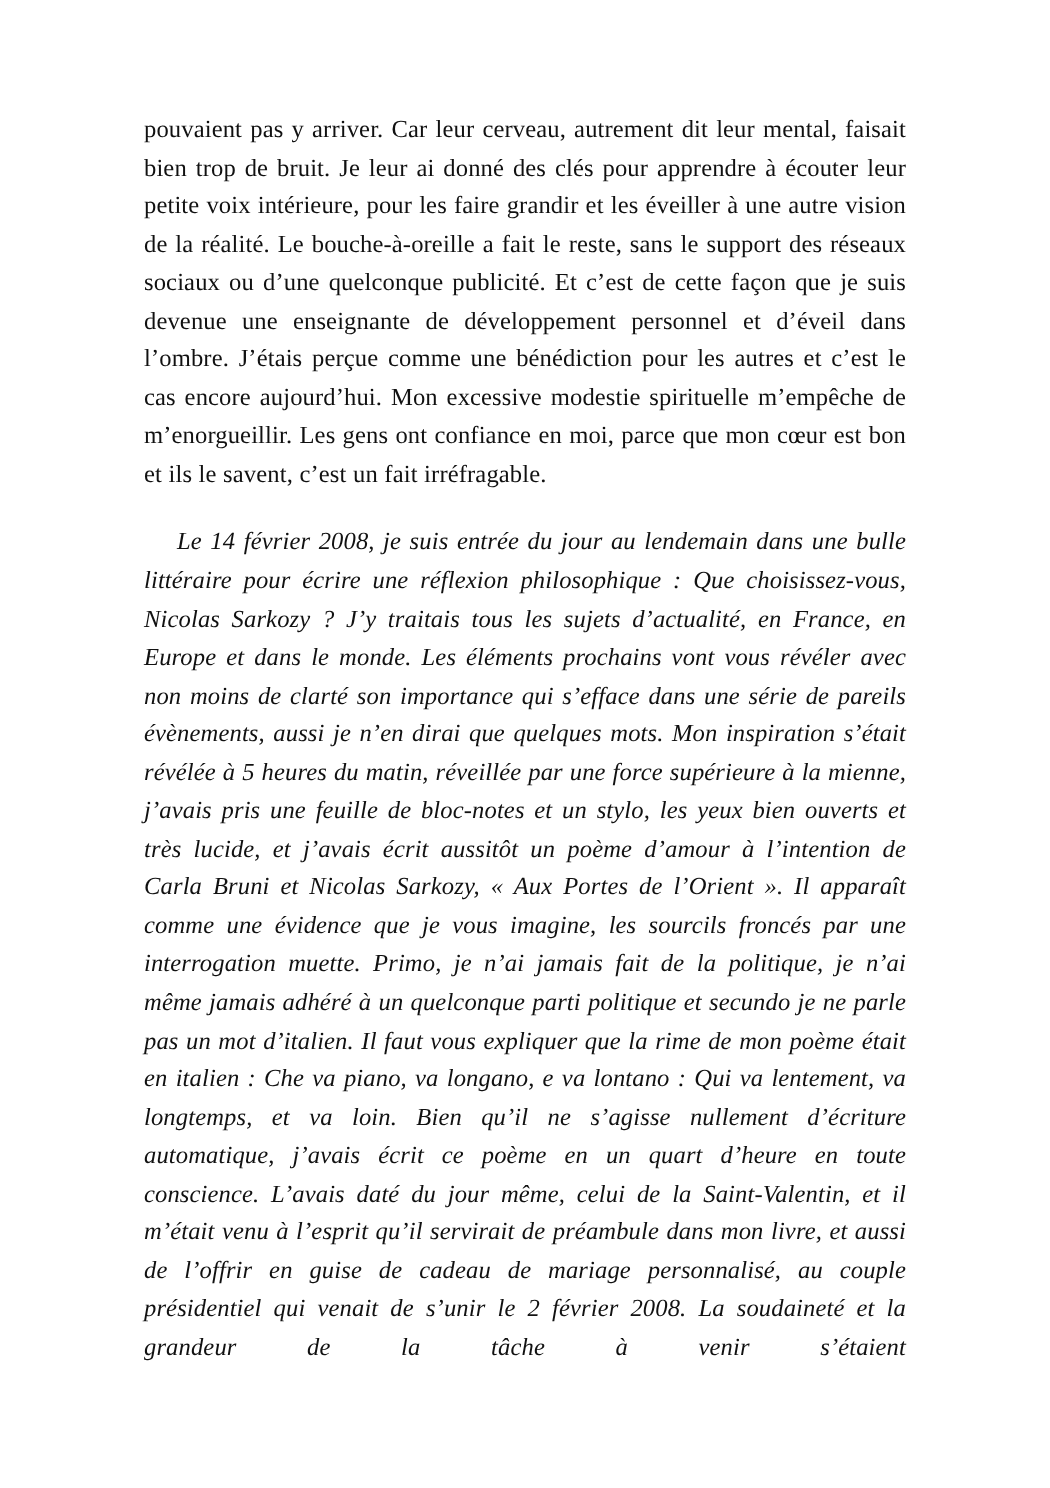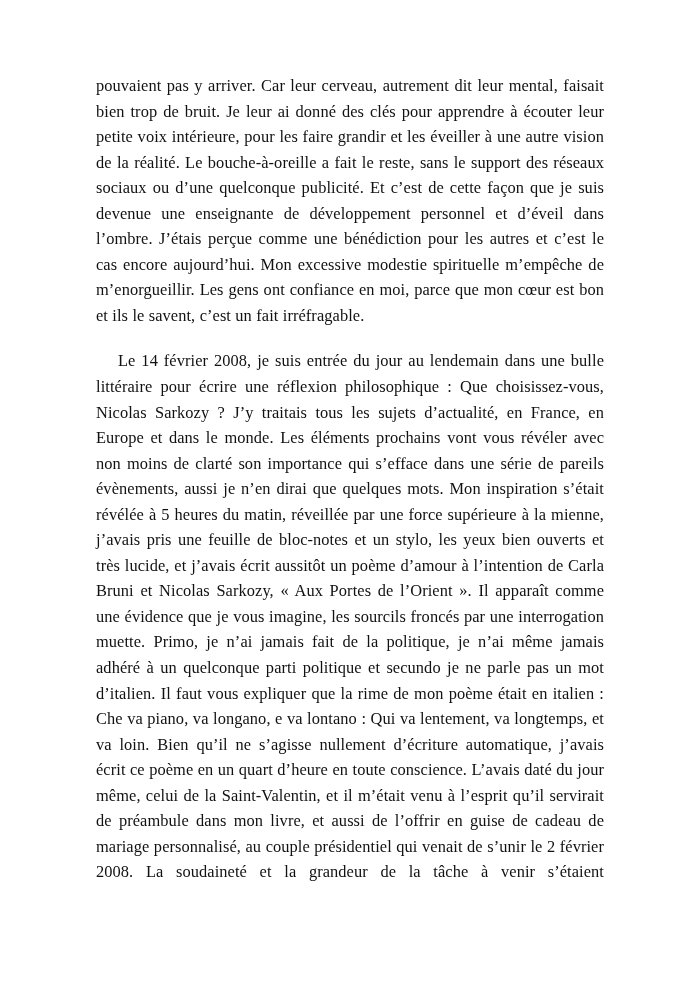--- a/index.html
+++ b/index.html
@@ -37,20 +37,21 @@
     text-justify: inter-word;
     hyphens: none;
     word-spacing: 0.01em;
     letter-spacing: 0.005em;
   }
   p.para + p.para {
     margin-top: 20px;
   }
   p.para.indented {
     text-indent: 22px;
+    font-style: italic;
   }
   
   p.para::after {
     content: "";
     display: inline-block;
     width: 100%;
   }
   p.para.no-stretch::after {
     content: none;
   }

